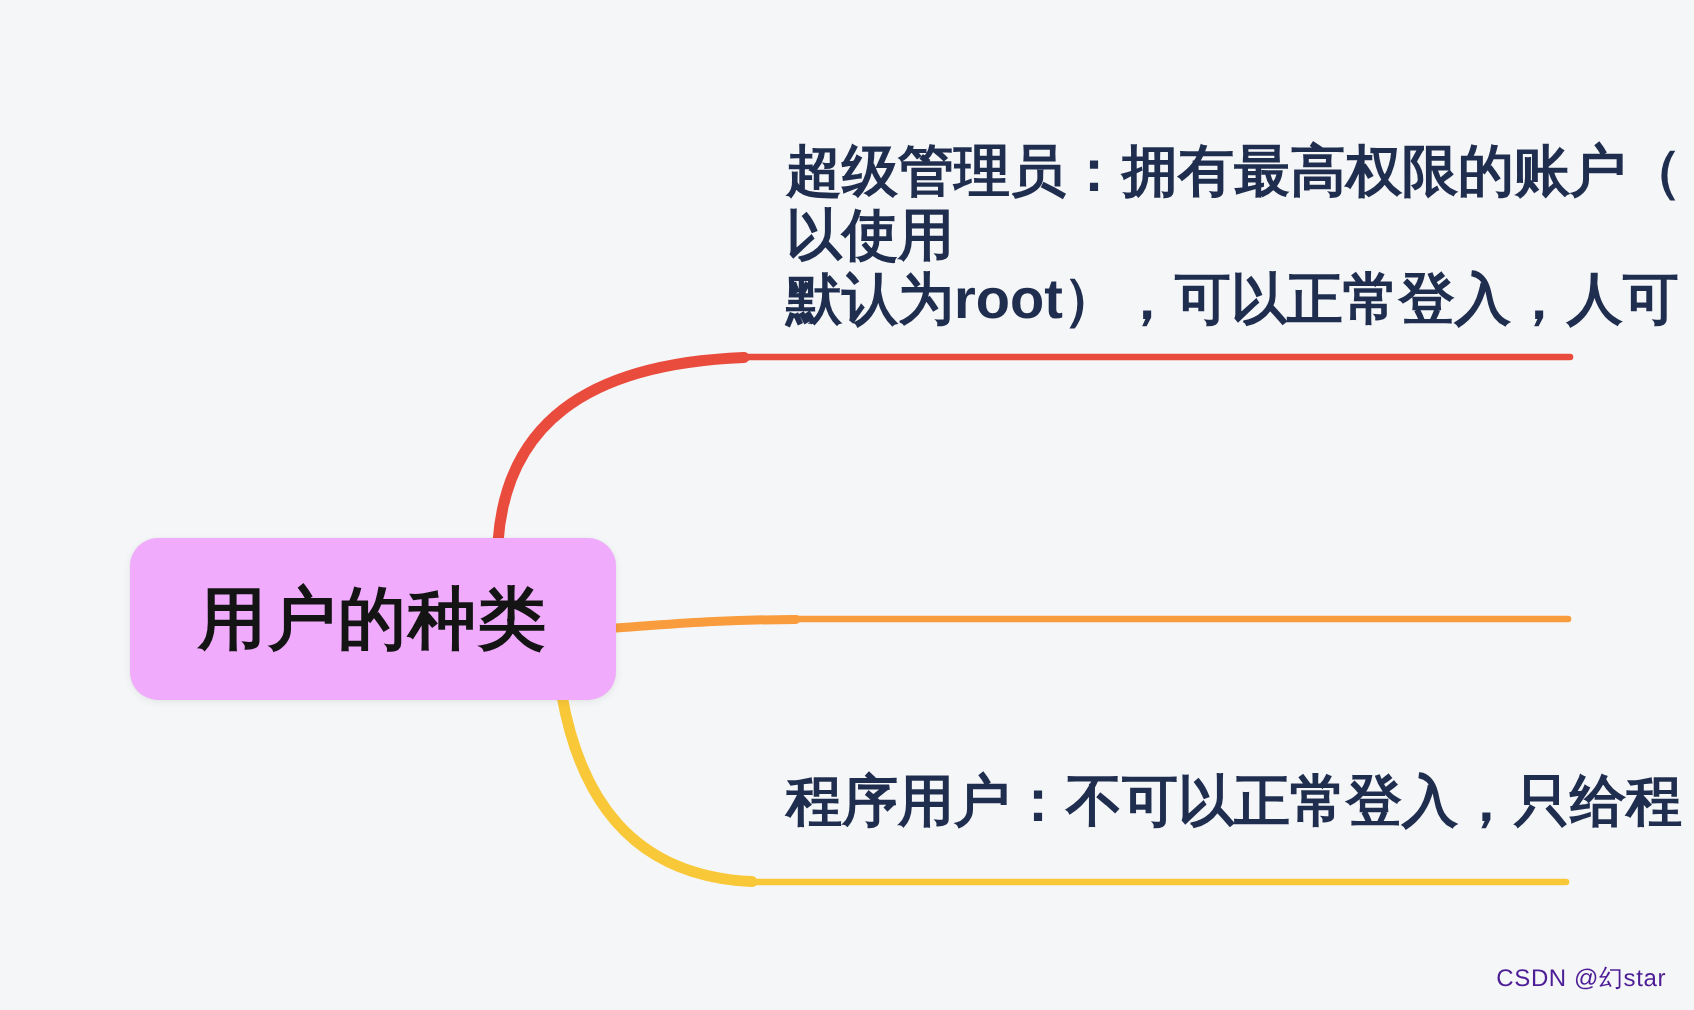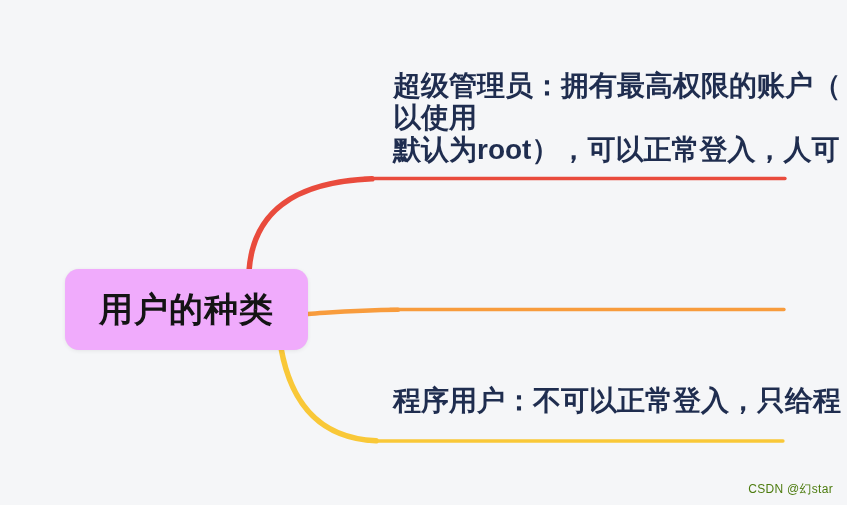--- a/index.html
+++ b/index.html
@@ -56,21 +56,21 @@
     white-space: nowrap;
   }
   .branch-1 { top: 70px; }
   .branch-2 { top: 230px; }
   .branch-3 { top: 364px; margin-top: 21px; }
   .watermark {
     position: absolute;
     right: 14px;
     top: 481px;
     font-size: 12px;
-    color: #4d7c0f;
+    color: #4c1d95;
     letter-spacing: 0.3px;
   }
 </style>
 </head>
 <body>
 
 <div class="canvas">
 
   <svg class="connectors" width="847" height="505" viewBox="0 0 847 505">
 

